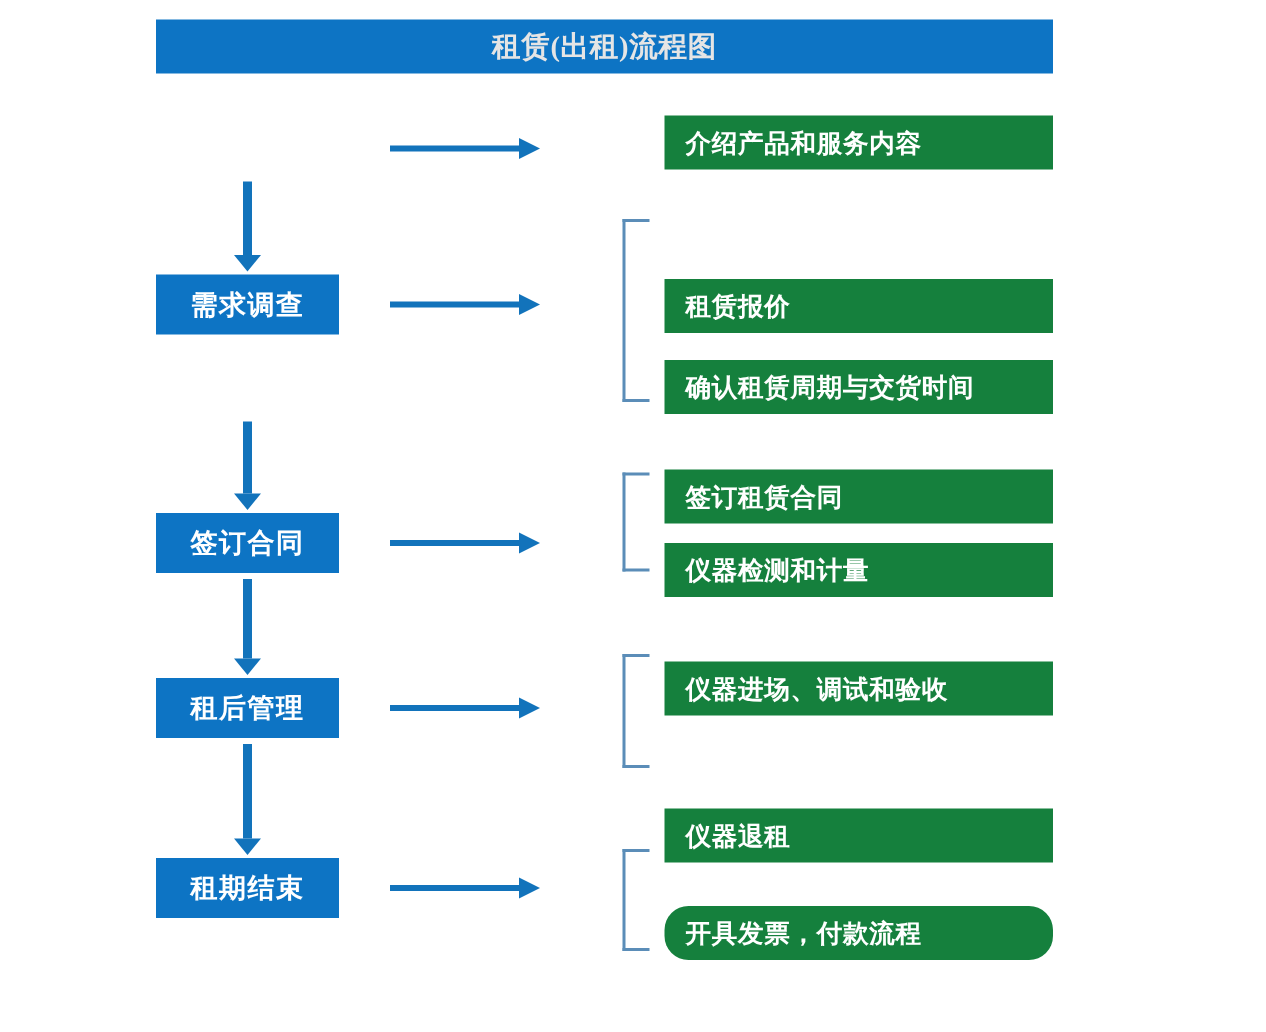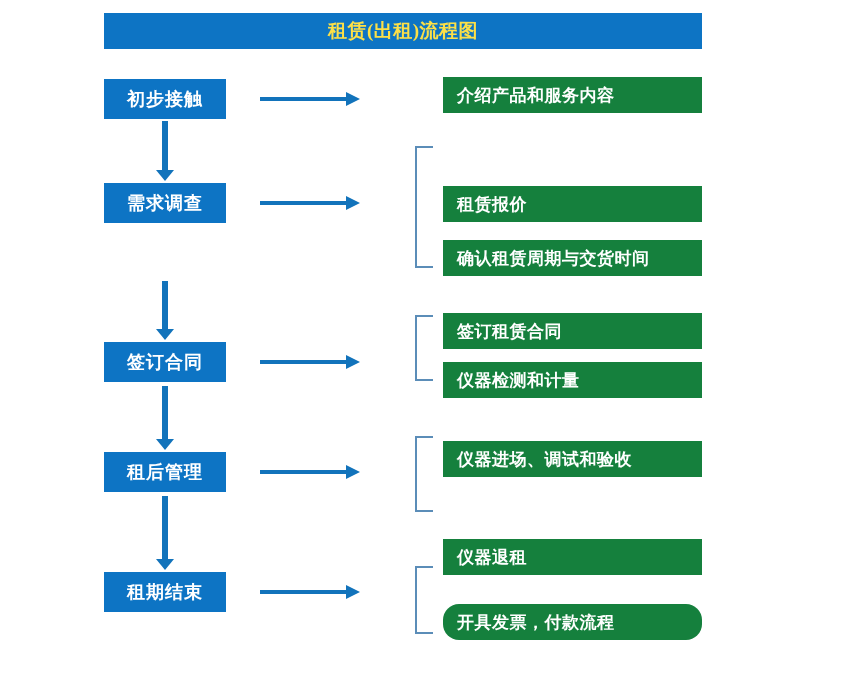--- a/index.html
+++ b/index.html
@@ -22,21 +22,21 @@
   }
 
   
   .title-bar {
     position: absolute;
     left: 104px;
     top: 13px;
     width: 598px;
     height: 36px;
     background: #0d74c4;
-    color: #fde047;
+    color: #e5e5e5;
     display: flex;
     align-items: center;
     justify-content: center;
     font-size: 19px;
     font-weight: bold;
     letter-spacing: 0.5px;
   }
 
   
   .stage-box {
@@ -127,23 +127,20 @@
     box-sizing: border-box;
   }
 </style>
 </head>
 <body>
 
 <div id="canvas">
 
   <div class="title-bar">租赁(出租)流程图</div>
 
-  <div class="stage-box" style="left:104px; top:79px;">
-    <span>初步接触</span>
-  </div>
 
   <div class="stage-box" style="left:104px; top:183px;align-items:center;">
     <span>需求调查</span>
   </div>
 
   <div class="stage-box" style="left:104px; top:342px;">
     <span>签订合同</span>
   </div>
 
   <div class="stage-box" style="left:104px; top:452px;">

